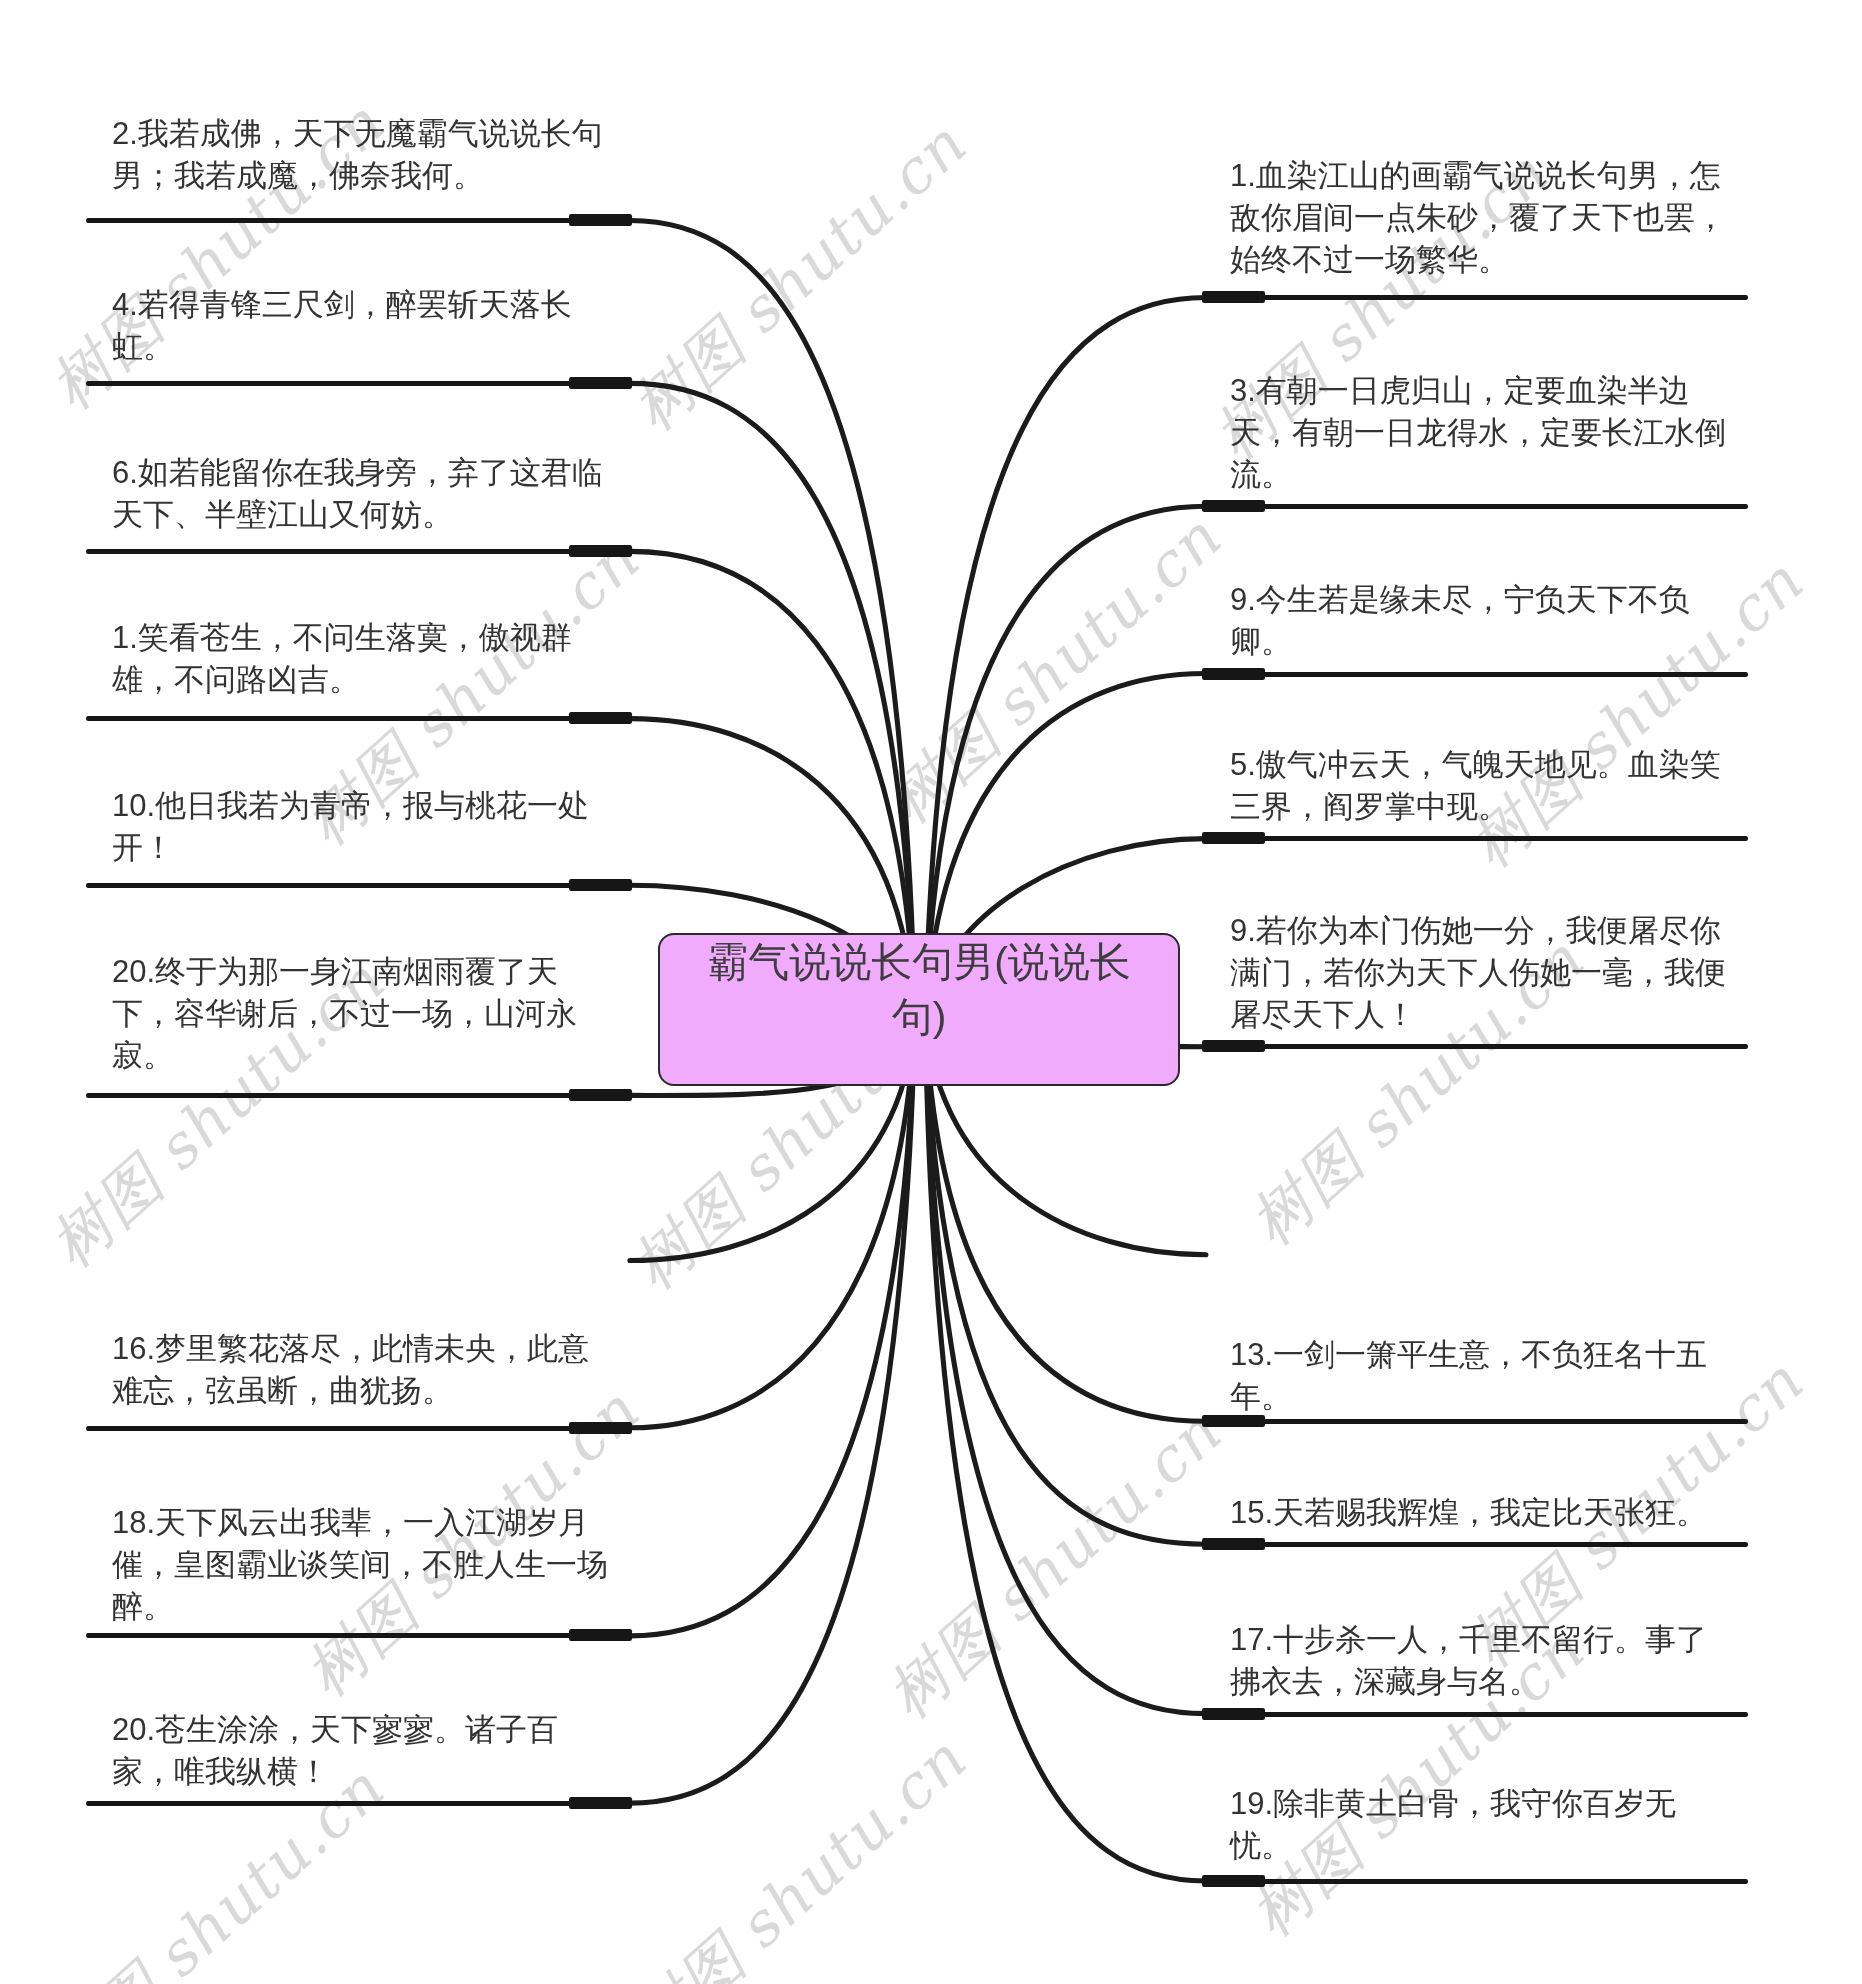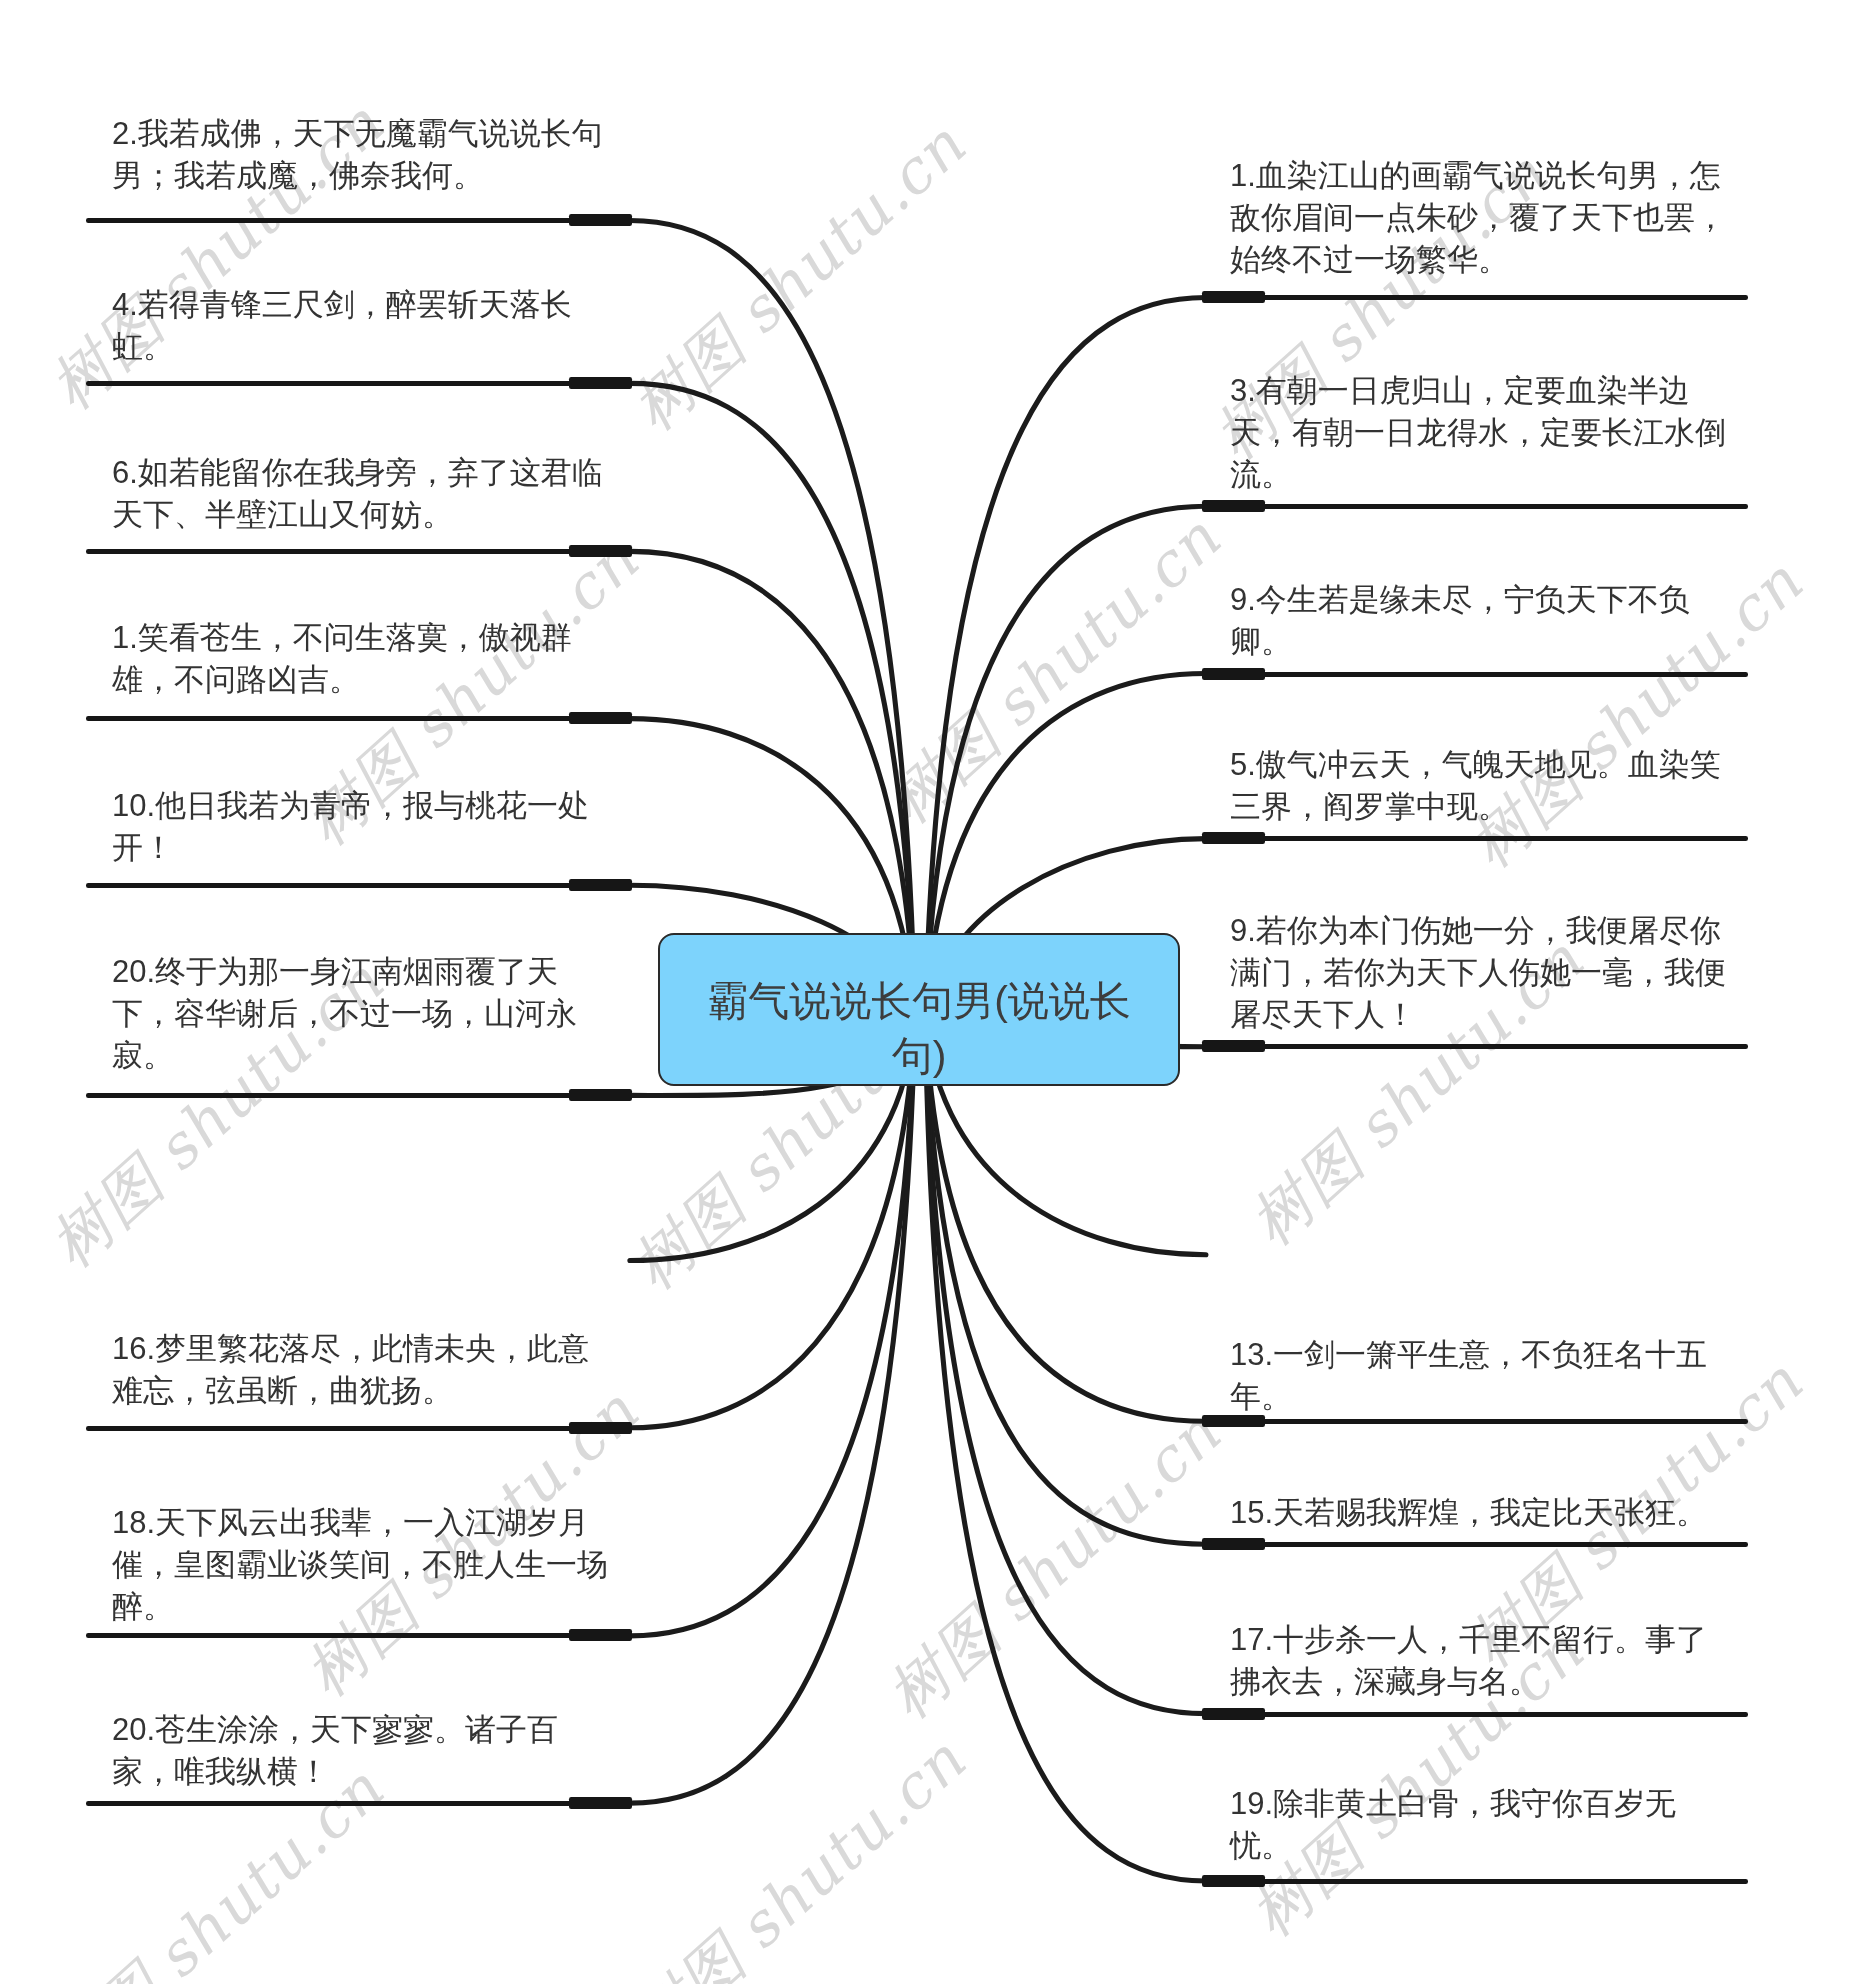--- a/index.html
+++ b/index.html
@@ -78,25 +78,25 @@
 
   
   .center-node {
     position: absolute;
     z-index: 3;
     left: 658px;
     top: 933px;
     width: 522px;
     height: 153px;
     box-sizing: border-box;
-    background: #7dd3fc;
+    background: #f0abfc;
     border: 2.9px solid #2a2a2a;
     border-radius: 16px;
     display: flex;
-    align-items: flex-end;
+    align-items: flex-start;
     justify-content: center;
   }
   .center-title {
     font-size: 41px;
     line-height: 55px;
     color: #3d3d3d;
     text-align: center;
     padding: 0 28px;
     word-break: break-all;
   }

